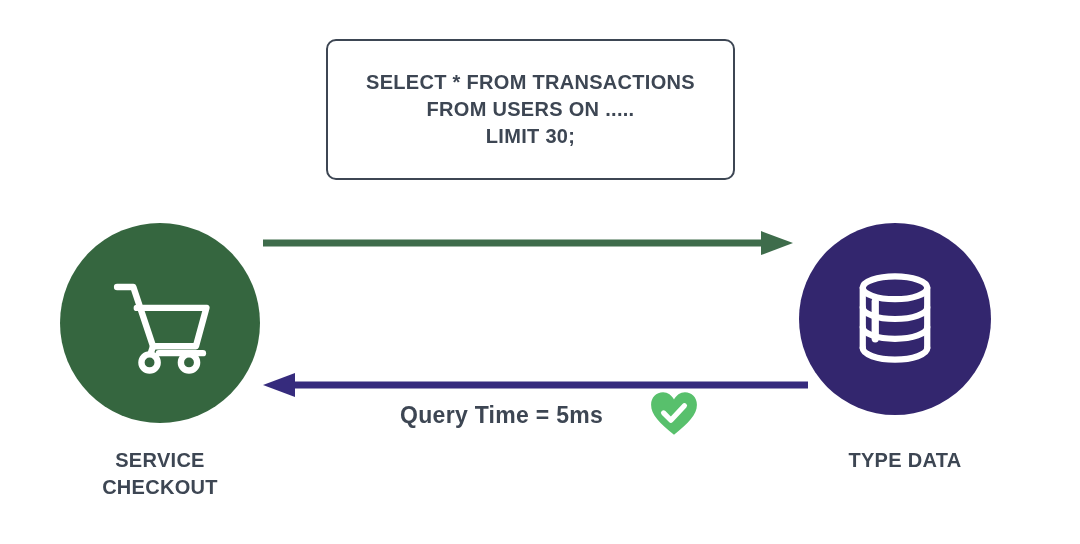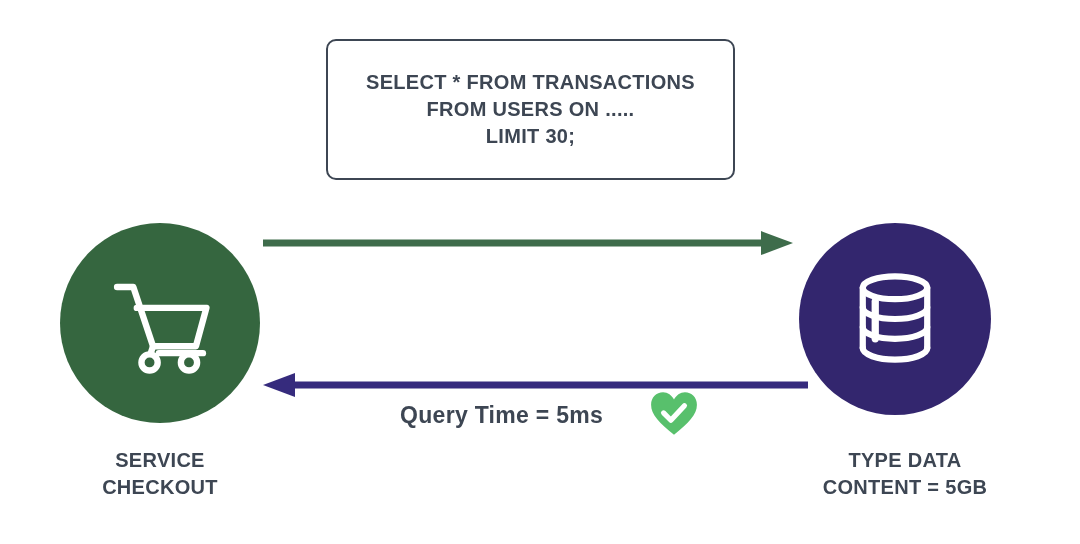--- a/index.html
+++ b/index.html
@@ -154,21 +154,20 @@
       <path d="M19 20 V78"></path>
       <path d="M81 20 V78"></path>
       <path d="M19 78 A31 11 0 0 0 81 78"></path>
       <path d="M19 39 A31 11 0 0 0 81 39"></path>
       <path d="M19 58 A31 11 0 0 0 81 58"></path>
       <path d="M31 33 V69" stroke-width="7"></path>
     </svg>
   </div>
   <div class="node-label label-rdbms">
     <div>TYPE DATA</div>
-    <div>CONTENT = 5GB</div>
   </div>
 
   <div class="query-time-label">Query Time = 5ms</div>
   <svg class="heart-check" width="50" height="46" viewBox="0 0 48 44">
     <path fill="#58c06c" d="M24 42 C10 30 2 23 2 13 C2 6 7 1 13.5 1 C18 1 22 4 24 8 C26 4 30 1 34.5 1 C41 1 46 6 46 13 C46 23 38 30 24 42 Z"></path>
     <polyline points="14,21 21,28 34,14" fill="none" stroke="#ffffff" stroke-width="5" stroke-linecap="round" stroke-linejoin="round"></polyline>
   </svg>
 
 </div>
 

